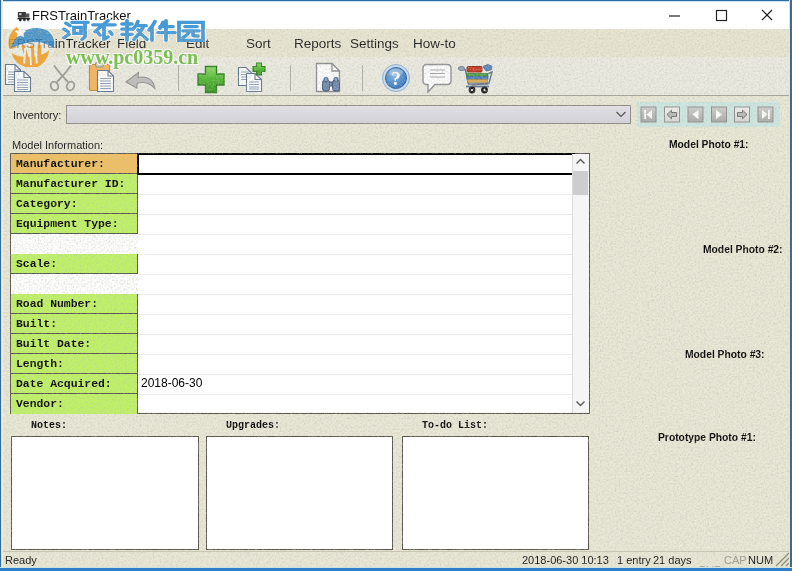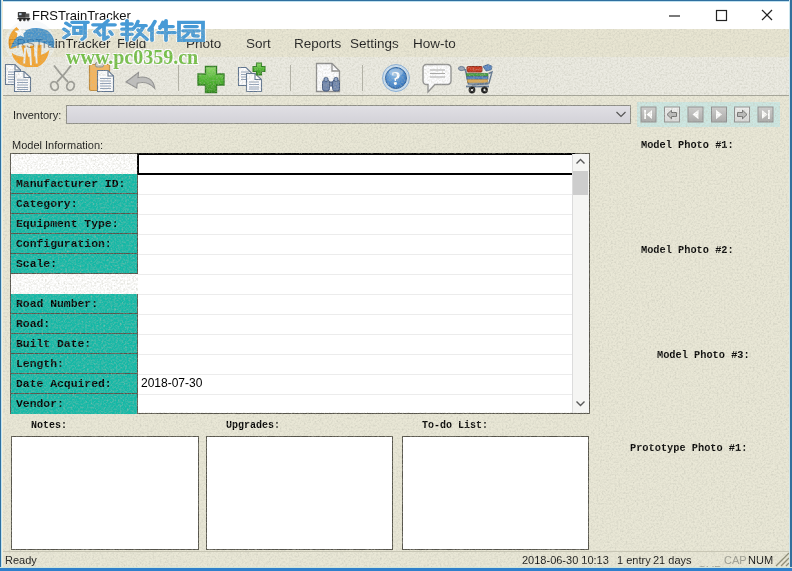--- a/index.html
+++ b/index.html
@@ -20,35 +20,35 @@
   .tsep{position:absolute;top:8px;width:1px;height:26px;background:#b0afa4;}
   
   #invlabel{left:13px;top:109px;font-size:11px;color:#111;}
   #combo{left:66px;top:105px;width:565px;height:19px;background:linear-gradient(#e0dfe4,#d3d2d8);
          border:1px solid #8b8b84;box-sizing:border-box;}
   #navstrip{left:637px;top:102px;width:143px;height:25px;background:#cde7e2;}
   
   #milabel{left:12px;top:139px;font-size:11px;color:#111;}
   #tablewrap{left:10px;top:153px;width:580px;height:261px;background:#fff;
              border:1px solid #55534a;box-sizing:border-box;}
-  .lblcell{position:absolute;left:0;width:127px;height:20px;background:#14b8a6;
+  .lblcell{position:absolute;left:0;width:127px;height:20px;background:#bef264;
            border-right:1px solid #55534a;border-bottom:1px solid #55534a;box-sizing:border-box;
            font-family:"Liberation Mono",monospace;font-weight:bold;font-size:11.4px;
            line-height:20px;padding-left:5px;color:#000;}
   .rowline{position:absolute;left:127px;width:436px;height:1px;background:#ececec;}
   #mfgcell{background:#f0bf60;}
   #mfgvalue{position:absolute;left:126px;top:-1px;width:438px;height:22px;
             border:2px solid #000;box-sizing:border-box;background:#fff;}
 
   
   #sbar{position:absolute;right:0;top:0;width:16px;height:259px;background:#f5f5f3;
         border-left:1px solid #dcdcdc;}
   
-  .photolabel{position:absolute;font-family:Liberation Mono, monospace;font-weight:bold;
-              font-size:10.3px;color:#000;}
+  .photolabel{position:absolute;font-family:Liberation Sans, sans-serif;font-weight:bold;
+              font-size:10.3px;color:#000;margin-left:28px;}
   
   .boxlabel{position:absolute;top:420px;font-family:"Liberation Mono",monospace;
             font-weight:bold;font-size:10px;color:#000;padding-left:20px;}
   .bigbox{position:absolute;top:436px;height:114px;background:#fff;
           border:1px solid #55534a;box-sizing:border-box;}
   
   #statusbar{left:2px;top:551px;width:788px;height:16px;font-size:11px;color:#111;border-top:1px solid #c9c7b5;padding-left:16px;}
 </style>
 </head>
 <body>
@@ -70,21 +70,21 @@
 
 <svg class="abs" style="left:655px;top:2px;width:135px;height:27px" viewBox="0 0 135 27">
   <line x1="14" y1="14" x2="25" y2="14" stroke="#222" stroke-width="1.2"></line>
   <rect x="61.5" y="8.5" width="10" height="10" fill="none" stroke="#222" stroke-width="1.2"></rect>
   <line x1="107" y1="8" x2="117" y2="18" stroke="#222" stroke-width="1.2"></line>
   <line x1="117" y1="8" x2="107" y2="18" stroke="#222" stroke-width="1.2"></line>
 </svg>
 
 <div class="menuitem" style="left:8px">FRSTrainTracker</div>
 <div class="menuitem" style="left:117px">Field</div>
-<div class="menuitem" style="left:186px">Photo</div>
+<div class="menuitem" style="left:186px">Edit</div>
 <div class="menuitem" style="left:246px">Sort</div>
 <div class="menuitem" style="left:294px">Reports</div>
 <div class="menuitem" style="left:350px">Settings</div>
 <div class="menuitem" style="left:413px">How-to</div>
 
 <div class="tsep" style="left:178px;top:65px"></div>
 <div class="tsep" style="left:290px;top:65px"></div>
 <div class="tsep" style="left:362px;top:65px"></div>
 
 <svg class="abs" style="left:2px;top:57px;width:788px;height:38px" viewBox="0 0 788 38">
@@ -238,59 +238,59 @@
 
   <g transform="translate(121,5)">
     <rect x="0" y="0" width="15" height="15" fill="url(#btnface)" stroke="#8f8f8f"></rect>
     <path d="M4 3 L9.5 7.5 L4 12 Z" fill="#fff"></path>
       <rect x="10" y="3" width="1.8" height="9" fill="#fff"></rect>
   </g>
 </svg>
 
 <div class="abs" id="milabel">Model Information:</div>
 <div class="abs" id="tablewrap">
+  <div class="lblcell" id="mfgcell" style="top:0">Manufacturer:</div>
   <div class="lblcell" style="top:20px">Manufacturer ID:</div>
   <div class="lblcell" style="top:40px">Category:</div>
   <div class="lblcell" style="top:60px">Equipment Type:</div>
-  <div class="lblcell" style="top:80px">Configuration:</div>
   <div class="lblcell" style="top:100px">Scale:</div>
   <div class="lblcell" style="top:140px">Road Number:</div>
-  <div class="lblcell" style="top:160px">Road:</div>
+  <div class="lblcell" style="top:160px">Built:</div>
   <div class="lblcell" style="top:180px">Built Date:</div>
   <div class="lblcell" style="top:200px">Length:</div>
   <div class="lblcell" style="top:220px">Date Acquired:</div>
   <div class="lblcell" style="top:240px;border-bottom:none">Vendor:</div>
   <div id="mfgvalue"></div>
   <div class="rowline" style="top:40px"></div>
   <div class="rowline" style="top:60px"></div>
   <div class="rowline" style="top:80px"></div>
   <div class="rowline" style="top:100px"></div>
   <div class="rowline" style="top:120px"></div>
   <div class="rowline" style="top:140px"></div>
   <div class="rowline" style="top:160px"></div>
   <div class="rowline" style="top:180px"></div>
   <div class="rowline" style="top:200px"></div>
   <div class="rowline" style="top:220px"></div>
   <div class="rowline" style="top:240px"></div>
-  <div id="dateval" style="top:222px;left:130px;position:absolute;font-size:12px;color:#000">2018-07-30</div>
+  <div id="dateval" style="top:222px;left:130px;position:absolute;font-size:12px;color:#000">2018-06-30</div>
   <div id="sbar">
     <svg style="position:absolute;left:2px;top:3px;width:11px;height:9px" viewBox="0 0 11 9">
       <path d="M1.5 6.5 L5.5 2.5 L9.5 6.5" fill="none" stroke="#5a5a5a" stroke-width="1.4"></path>
     </svg>
     <div style="position:absolute;left:0px;top:17px;width:15px;height:24px;background:#cdcdcd"></div>
     <svg style="position:absolute;left:2px;top:245px;width:11px;height:9px" viewBox="0 0 11 9">
       <path d="M1.5 2.5 L5.5 6.5 L9.5 2.5" fill="none" stroke="#5a5a5a" stroke-width="1.4"></path>
     </svg>
   </div>
 </div>
 
 <div class="photolabel" style="left:641px;top:139px">Model Photo #1:</div>
-<div class="photolabel" style="left:641px;top:244px">Model Photo #2:</div>
+<div class="photolabel" style="left:675px;top:244px">Model Photo #2:</div>
 <div class="photolabel" style="left:657px;top:349px">Model Photo #3:</div>
-<div class="photolabel" style="left:630px;top:442px">Prototype Photo #1:</div>
+<div class="photolabel" style="left:630px;top:432px">Prototype Photo #1:</div>
 
 <div class="boxlabel" style="left:11px">Notes:</div>
 <div class="boxlabel" style="left:206px">Upgrades:</div>
 <div class="boxlabel" style="left:402px">To-do List:</div>
 <div class="bigbox" style="left:11px;width:188px"></div>
 <div class="bigbox" style="left:206px;width:187px"></div>
 <div class="bigbox" style="left:402px;width:187px"></div>
 
 <div class="abs" id="statusbar">
   <span style="position:absolute;left:3px;top:2px">Ready</span>

